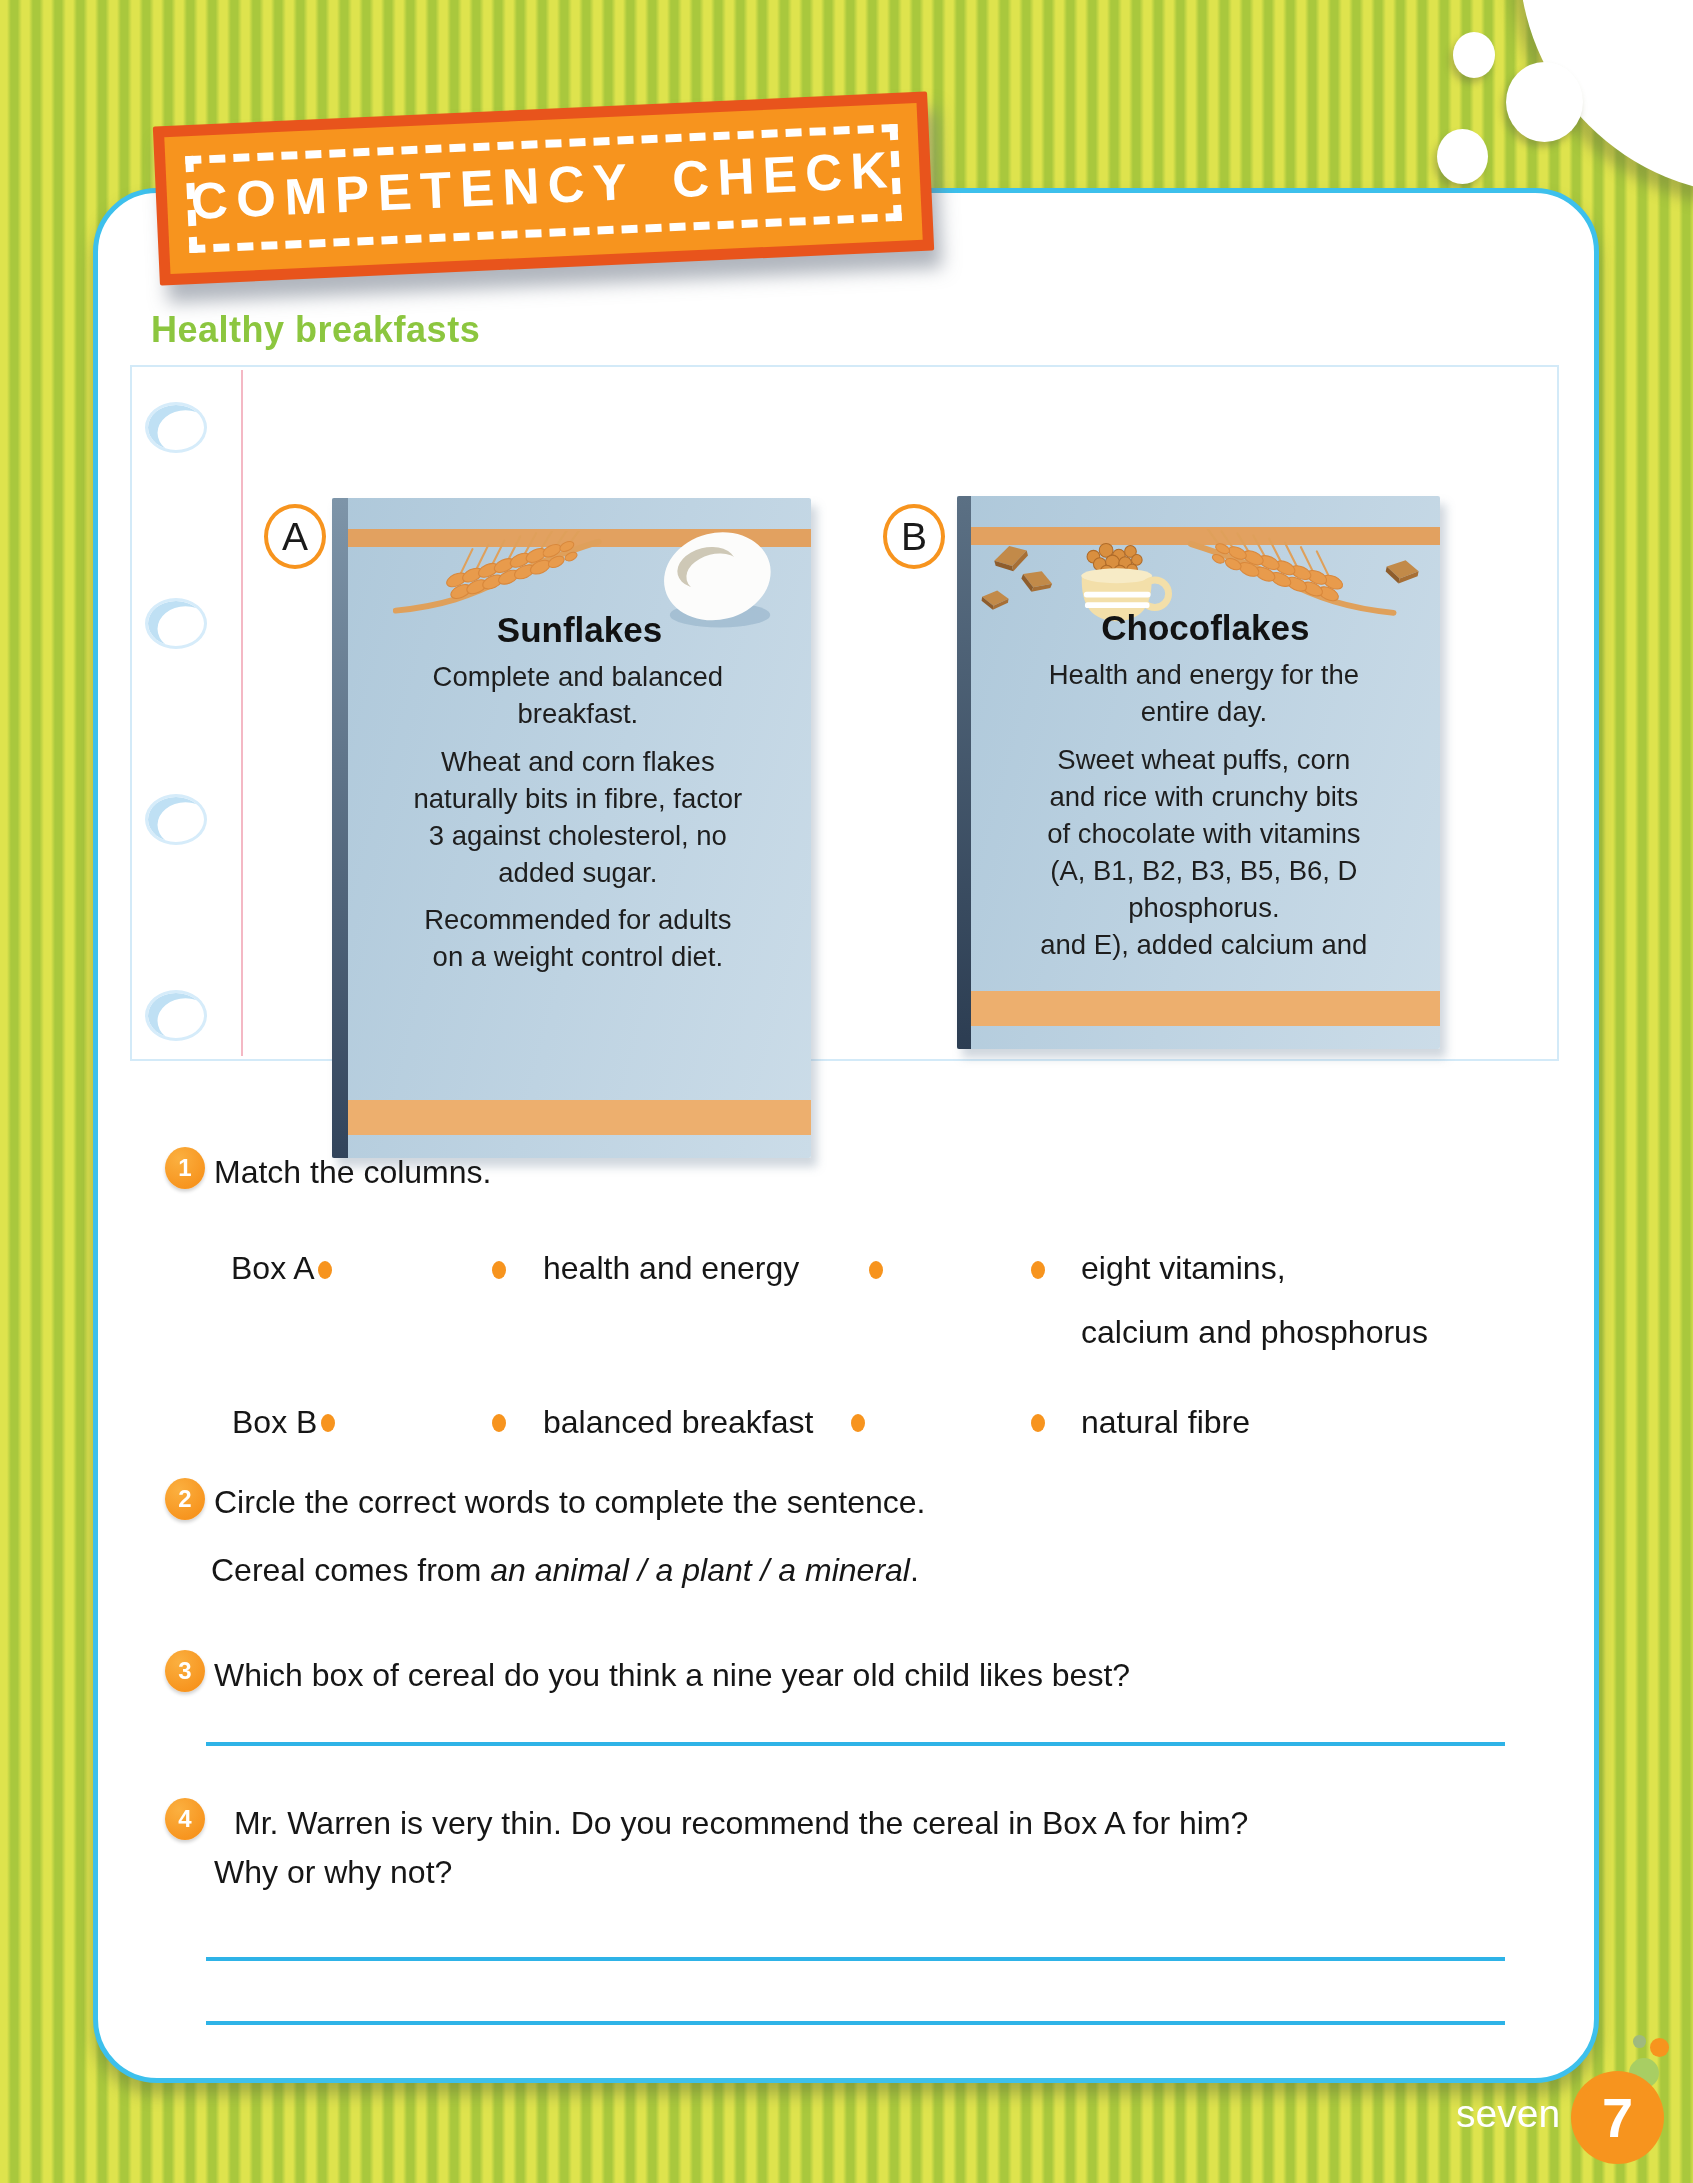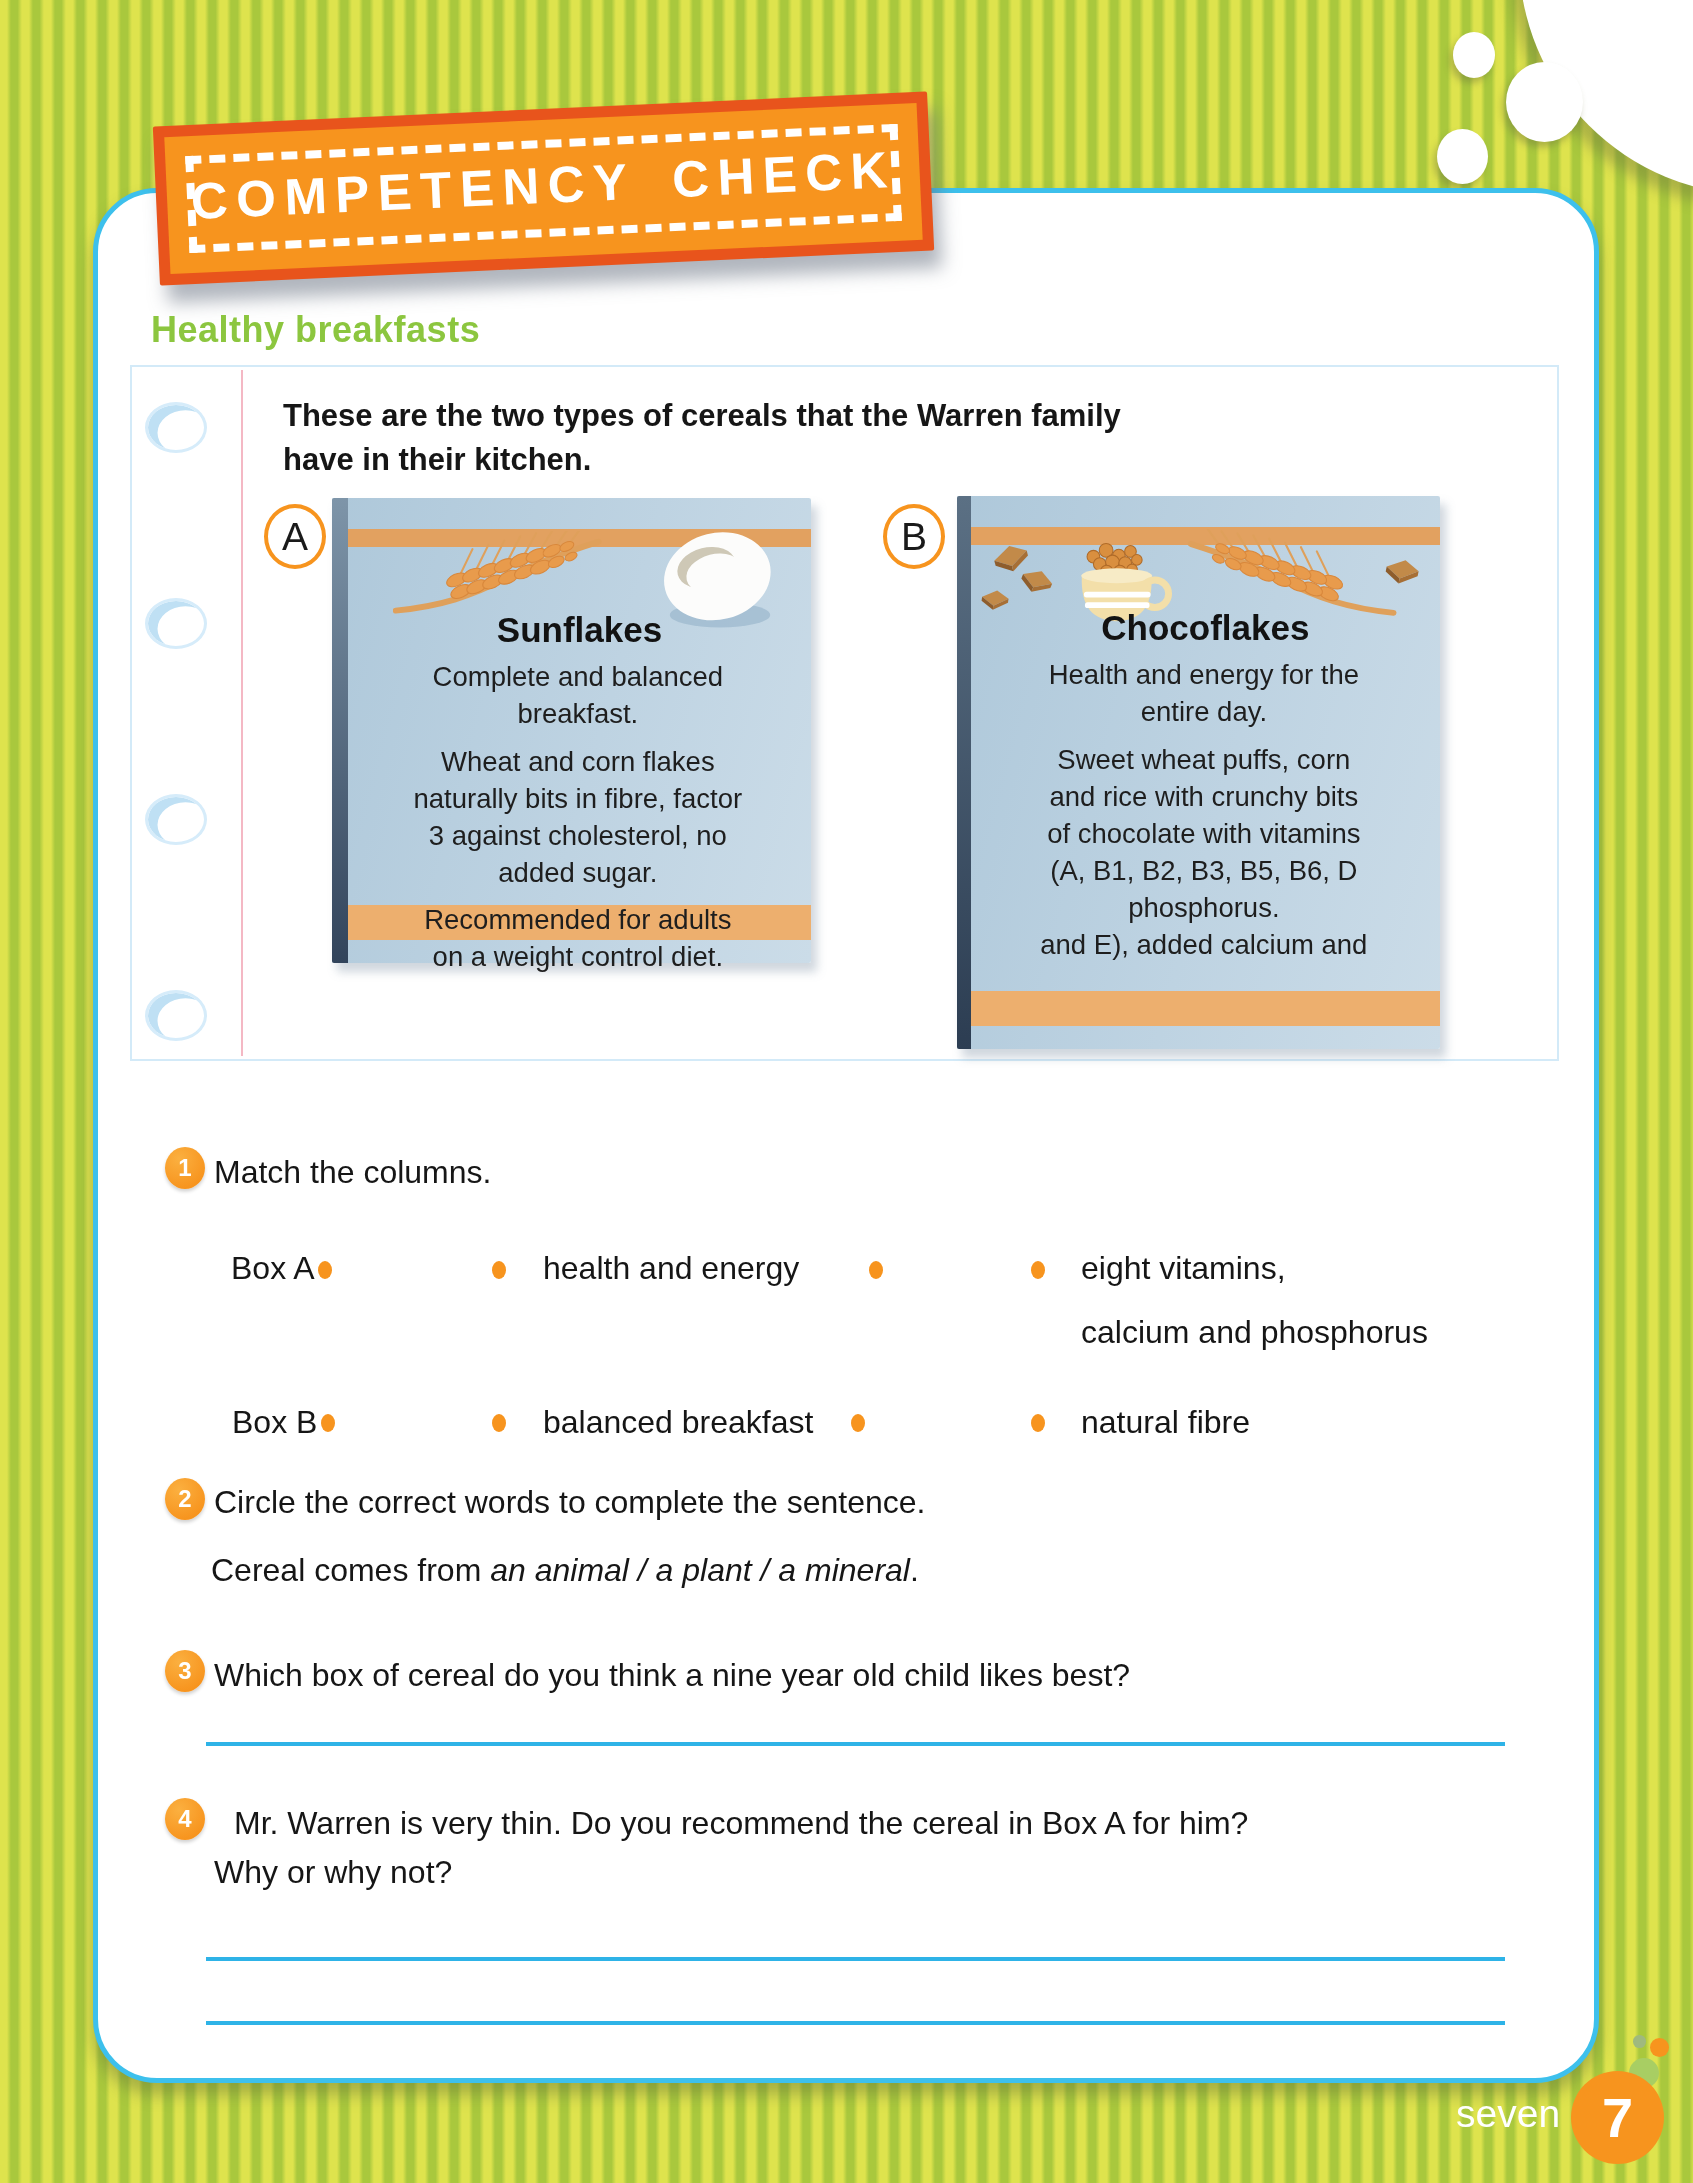--- a/index.html
+++ b/index.html
@@ -146,30 +146,26 @@
   </div>
 
   <div class="heading">Healthy breakfasts</div>
 
   <div class="panel">
     <div class="panel-margin-line"></div>
     <div class="ring" style="top:35px;"></div>
     <div class="ring" style="top:231px;"></div>
     <div class="ring" style="top:427px;"></div>
     <div class="ring" style="top:623px;"></div>
-    <div class="intro">
-      <div>These are the two types of cereals that the Warren family</div>
-      <div>have in their kitchen.</div>
-    </div>
   </div>
 
   <div class="letter-badge" style="left:264px; top:504px;">A</div>
   <div class="letter-badge" style="left:883px; top:504px;">B</div>
 
-  <div class="cereal-box" style="left:332px; top:498px; width:479px; height:465px;">
+  <div class="cereal-box" style="left:332px; top:498px; width:479px; height:660px;">
     <div class="side-face"></div>
     <div class="band-top"></div>
     <div class="band-bottom"></div>
     <svg class="box-illo" style="left:61px; top:33px;" width="212" height="85" viewBox="0 0 400 160">
       <use href="#wheat-sym"></use>
     </svg>
     <svg class="box-illo" style="left:322px; top:27.5px;" width="132" height="106" viewBox="0 0 250 200">
       <ellipse cx="125" cy="168" rx="95" ry="24" fill="#8fafc7" opacity="0.55"></ellipse>
       <g transform="rotate(-14 120 95)">
         <ellipse cx="120" cy="95" rx="102" ry="82" fill="#fcfcfb"></ellipse>

